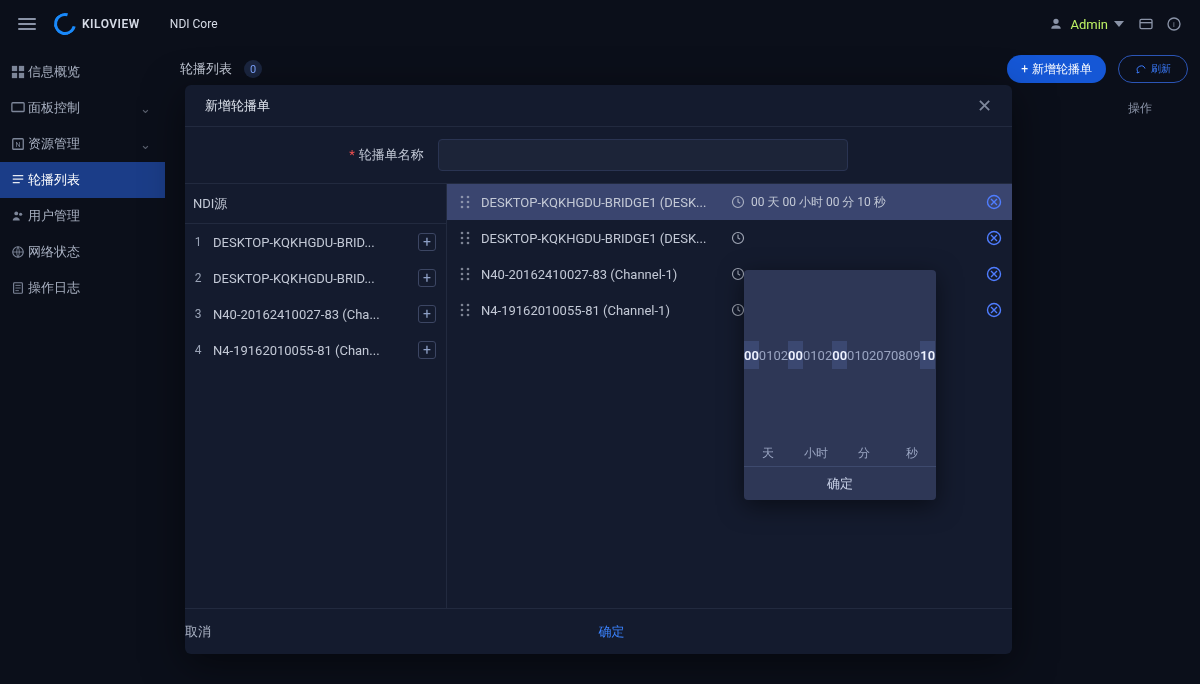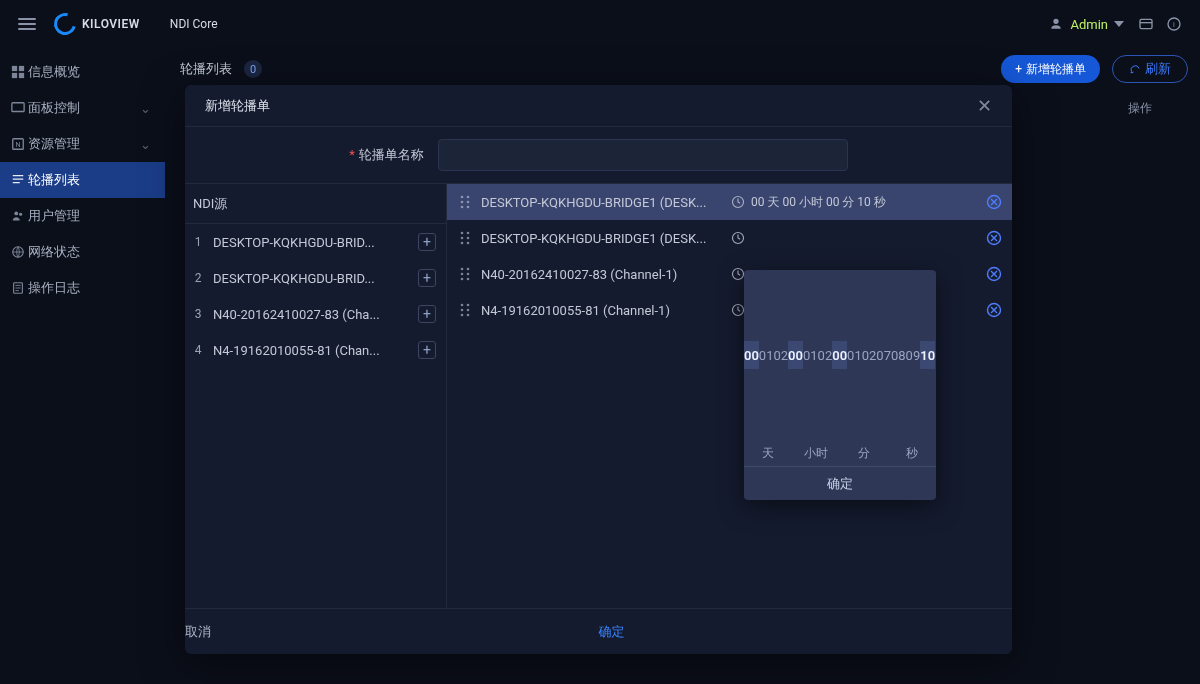--- a/index.html
+++ b/index.html
@@ -20,21 +20,21 @@
 .nav-item{height:36px;display:flex;align-items:center;padding:0 14px 0 28px;color:#a9b1c2;cursor:pointer;gap:10px;position:relative}
 .nav-item.active{background:#1b3d88;color:#fff}
 .nav-item .chev{margin-left:auto;opacity:.5}
 .nav-ico{width:14px;height:14px;opacity:.9;position:absolute;left:11px}
 
 .page-header{position:absolute;left:180px;top:55px;right:12px;height:28px;display:flex;align-items:center;gap:12px}
 .page-header .title{color:#c3c9d6;font-size:13px}
 .badge{display:inline-flex;align-items:center;justify-content:center;min-width:18px;height:18px;border-radius:9px;background:#1b2640;color:#7ea4ff;font-size:11px;padding:0 6px}
 .page-header-spacer{flex:1}
 .btn-primary{background:#1557d6;color:#fff;border:none;height:28px;padding:0 14px;border-radius:14px;font-size:12px;cursor:pointer;display:inline-flex;align-items:center;gap:4px}
-.btn-outline{background:transparent;color:#3b7cff;border:1px solid #2b55b6;height:28px;padding:0 16px;border-radius:14px;font-size:13px;cursor:pointer;display:inline-flex;align-items:center;gap:4px}
+.btn-outline{background:transparent;color:#3b7cff;border:1px solid #2b55b6;height:28px;padding:0 16px;border-radius:14px;font-size:10px;cursor:pointer;display:inline-flex;align-items:center;gap:4px}
 .bg-op{position:absolute;right:48px;top:100px;color:#8a93a7;font-size:12px}
 
 .modal{position:absolute;left:185px;top:85px;right:188px;bottom:30px;background:#141b2e;border-radius:6px;display:flex;flex-direction:column;box-shadow:0 10px 40px rgba(0,0,0,.5)}
 .modal-head{height:42px;display:flex;align-items:center;padding:0 20px;border-bottom:1px solid #222a3f}
 .modal-head .mt{color:#dfe4ee;font-size:13px}
 .modal-close{margin-left:auto;cursor:pointer;color:#7e879b;font-size:18px;line-height:1}
 .form-row{display:flex;align-items:center;justify-content:center;height:56px;gap:14px}
 .form-label{color:#c3c9d6}
 .form-label .req{color:#f05050;margin-right:4px}
 .form-input{width:410px;height:32px;background:#1c2438;border:1px solid #2a3452;border-radius:4px;color:#dfe4ee;padding:0 10px}

